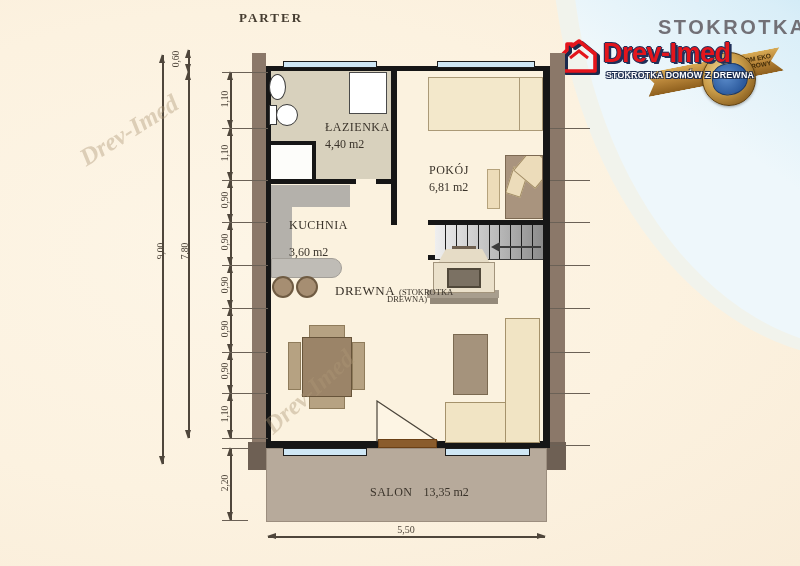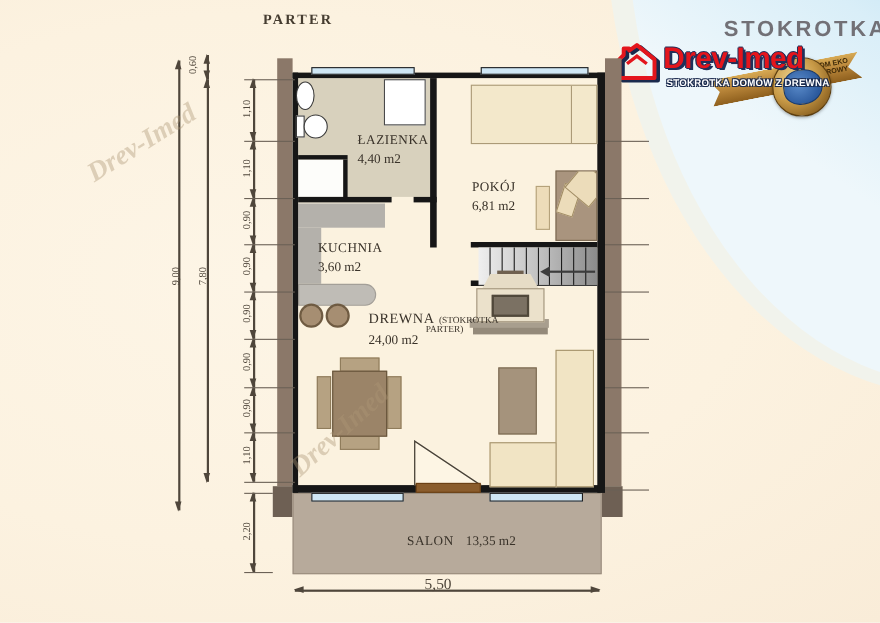--- a/index.html
+++ b/index.html
@@ -12,21 +12,21 @@
   .wall{position:absolute;background:#161616}
   .win{position:absolute;background:#cfe7f5;border:1px solid #1d1d1d;box-sizing:border-box}
   .tick{position:absolute;height:1px;background:#6b6156}
   .vseg{position:absolute;width:2px;background:#4f463b}
   .vseg::before{content:"";position:absolute;top:-1px;left:-3px;border-left:3.5px solid transparent;border-right:3.5px solid transparent;border-bottom:9px solid #4f463b}
   .vseg::after{content:"";position:absolute;bottom:-1px;left:-3px;border-left:3.5px solid transparent;border-right:3.5px solid transparent;border-top:9px solid #4f463b}
   .hseg{position:absolute;height:2px;background:#4f463b}
   .hseg::before{content:"";position:absolute;left:-1px;top:-3px;border-top:3.5px solid transparent;border-bottom:3.5px solid transparent;border-right:9px solid #4f463b}
   .hseg::after{content:"";position:absolute;right:-1px;top:-3px;border-top:3.5px solid transparent;border-bottom:3.5px solid transparent;border-left:9px solid #4f463b}
   .dimlab{position:absolute;font-size:9.5px;color:#4f463b;width:34px;text-align:center;transform:rotate(-90deg);white-space:nowrap}
-  .dimlab-h{position:absolute;font-size:14px;color:#4f463b;width:40px;text-align:left;white-space:nowrap}
+  .dimlab-h{position:absolute;font-size:10px;color:#4f463b;width:40px;text-align:center;white-space:nowrap}
   .roomname{font-size:12px;letter-spacing:.5px}
   .roomarea{font-size:12px}
   .wm{position:absolute;font-style:italic;font-size:25px;font-weight:bold;color:rgba(172,149,118,.40);white-space:nowrap;transform-origin:0 50%}
   .furn{position:absolute;box-sizing:border-box}
 </style>
 </head>
 <body>
 
 <div class="abs" style="left:550px;top:-528px;width:632px;height:888px;border-radius:50%;background:#f1f3ec"></div>
 <div class="abs" style="left:570px;top:-510px;width:600px;height:860px;border-radius:50%;
@@ -155,27 +155,26 @@
   <div class="abs" style="left:325px;top:120px">
     <div class="roomname">ŁAZIENKA</div>
     <div class="roomarea" style="margin-top:2px">4,40 m2</div>
   </div>
   <div class="abs" style="left:429px;top:163px">
     <div class="roomname">POKÓJ</div>
     <div class="roomarea" style="margin-top:2px">6,81 m2</div>
   </div>
   <div class="abs" style="left:289px;top:218px">
     <div class="roomname">KUCHNIA</div>
-    <div class="roomarea" style="margin-top:2px">3,60 m2</div>
+    <div class="roomarea" style="margin-top:12px">3,60 m2</div>
   </div>
   <div class="abs" style="left:335px;top:281px;width:150px">
     <span class="roomname" style="font-size:13px">DREWNA</span>
     <span style="font-size:8.5px">(STOKROTKA</span>
-    <div class="abs" style="left:52px;top:13px;font-size:8.5px">PARTER)</div>
-    <div class="roomarea" style="margin-top:3px">24,00 m2</div>
+    <div class="abs" style="left:52px;top:13px;font-size:8.5px">DREWNA)</div>
   </div>
   <div class="abs" style="left:370px;top:482px">
     <span class="roomname">SALON</span>
     <span class="roomarea" style="margin-left:7px">13,35 m2</span>
   </div>
 
   <div class="vseg" style="left:162px;top:55px;height:409px"></div>
   <div class="dimlab" style="left:144px;top:246px">9,00</div>
 
   <div class="vseg" style="left:188px;top:50px;height:22px"></div>

